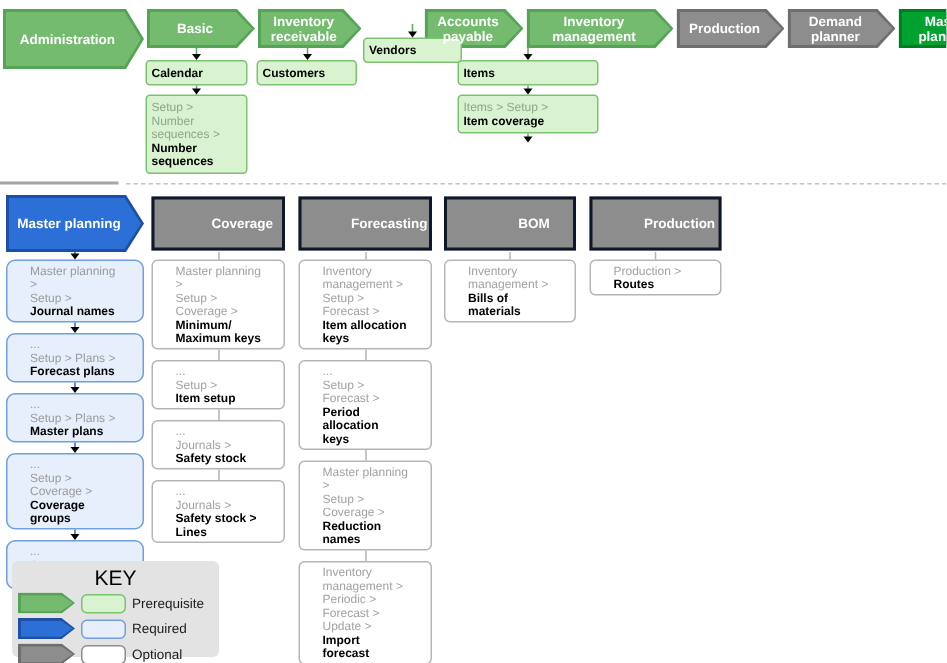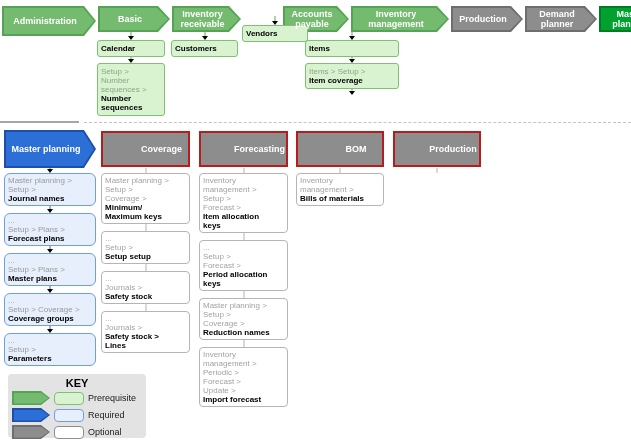--- a/index.html
+++ b/index.html
@@ -19,21 +19,21 @@
   .chev-gray{--bc:#6e6e6e;--fc:#8d8d8d;}
   .chev-bright-green{--bc:#007d23;--fc:#00a12e;}
   .chev-blue{--bc:#1d4fa6;--fc:#2c6fd6;}
   .chev-sm .cbg{clip-path:polygon(0 0,calc(100% - 9px) 0,100% 50%,calc(100% - 9px) 100%,0 100%);}
   .chev-sm .cfill{inset:1.5px;clip-path:polygon(0 0,calc(100% - 8px) 0,100% 50%,calc(100% - 8px) 100%,0 100%);}
 
   #top-arrows{position:absolute;left:2px;top:6px;display:flex;gap:2px;height:26px;}
 
   
   .fcol{position:absolute;display:flex;flex-direction:column;align-items:stretch;}
-  .box{box-sizing:border-box;border-radius:4px;padding:2px 3px;background:#fff;}
+  .box{box-sizing:border-box;border-radius:4px;padding:2px 15px;background:#fff;}
   .box .ln{display:block;font-size:8px;line-height:9px;}
   .box .g{color:#9b9b9b;}
   .box .b{color:#000;font-weight:bold;}
   .box-green{background:#d9f2d0;border:1px solid #7cc270;border-radius:3px;padding:3px;}
   .box-green .g{color:#8aa88a;}
   .box-blue{background:#e7effc;border:1px solid #6f9fdc;border-radius:6px;}
   .box-white{background:#fff;border:1px solid #b5b5b5;}
   .box-white .g{color:#a2a2a2;}
 
   
@@ -44,41 +44,41 @@
       border-left:3px solid transparent;border-right:3px solid transparent;border-top:4px solid;}
   .conn-green .stem{background:#5aa85a;} .conn-green .head{border-top-color:#5aa85a;}
   .conn-blue .stem{background:#3668c9;} .conn-blue .head{border-top-color:#3668c9;}
   .conn-gray .stem{background:#b4b4b4;}
 
   
   .sep-solid{position:absolute;left:0;top:121px;width:79px;height:2px;background:#a6a6a6;}
   .sep-dash{position:absolute;left:84px;right:0;top:122px;border-top:1px dashed #c4c4c4;}
 
   
-  .hdr-box{box-sizing:border-box;background:#8d8d8d;border:2px solid #b91c1c;color:#fff;
+  .hdr-box{box-sizing:border-box;background:#8d8d8d;border:2px solid #0f172a;color:#fff;
       font-weight:bold;font-size:9px;display:flex;align-items:center;justify-content:center;
       text-align:center;height:36px;margin:1px 0;padding-left:32px;}
 
   
   .key{position:absolute;left:8px;top:374px;width:138px;height:64px;background:#e3e3e3;
       border-radius:4px;padding:3px 4px;box-sizing:border-box;}
-  .key-title{text-align:center;font-weight:bold;font-size:11px;color:#000;margin-bottom:2px;}
+  .key-title{text-align:center;font-weight:normal;font-size:14px;color:#000;margin-bottom:2px;}
   .key-row{display:flex;align-items:center;gap:4px;margin-bottom:3px;}
   .key-box{width:30px;height:13px;border-radius:4px;box-sizing:border-box;}
   .kb-green{background:#d9f2d0;border:1px solid #7cc270;}
   .kb-blue{background:#e7effc;border:1px solid #6f9fdc;}
   .kb-gray{background:#fff;border:1px solid #8d8d8d;}
   .key-label{font-size:9px;color:#1a1a1a;}
 </style>
 </head>
 <body>
 
 <div class="stage">
   <div id="top-arrows">
-      <div class="chev chev-green" style="width: 94px; height: 30px;">
+      <div class="chev chev-green" style="width: 94px; height: 40px;">
         <i class="cbg"></i>
         <i class="cfill"></i>
         <span class="clabel">Administration</span>
       </div>
       <div class="chev chev-green" style="width: 72px; height: 26px;">
         <i class="cbg"></i>
         <i class="cfill"></i>
         <span class="clabel">Basic</span>
       </div>
       <div class="chev chev-green" style="width: 69px; height: 26px;">
@@ -239,21 +239,21 @@
           <span class="ln g">Coverage &gt;</span>
           <span class="ln b">Minimum/</span>
           <span class="ln b">Maximum keys</span>
         </div>
         <div class="conn conn-gray" style="height: 7px;">
           <i class="stem"></i>
         </div>
         <div class="box box-white">
           <span class="ln g">...</span>
           <span class="ln g">Setup &gt;</span>
-          <span class="ln b">Setup setup</span>
+          <span class="ln b">Item setup</span>
         </div>
         <div class="conn conn-gray" style="height: 7px;">
           <i class="stem"></i>
         </div>
         <div class="box box-white">
           <span class="ln g">...</span>
           <span class="ln g">Journals &gt;</span>
           <span class="ln b">Safety stock</span>
         </div>
         <div class="conn conn-gray" style="height: 7px;">
@@ -318,20 +318,24 @@
         <div class="box box-white">
           <span class="ln g">Inventory</span>
           <span class="ln g">management &gt;</span>
           <span class="ln b">Bills of materials</span>
         </div>
       </div>
       <div class="fcol" style="left: 393px; top: 130px; width: 88px;">
         <div class="hdr-box">Production</div>
         <div class="conn conn-gray" style="height: 5px;">
           <i class="stem"></i>
+        </div>
+        <div class="box box-white">
+          <span class="ln g">Production &gt;</span>
+          <span class="ln b">Routes</span>
         </div>
       </div>
     </div>
 
   <div class="key">
     <div class="key-title">KEY</div>
     <div id="key-rows">
         <div class="key-row">
           <div class="chev chev-green chev-sm" style="width: 38px; height: 14px;">
             <i class="cbg"></i>

